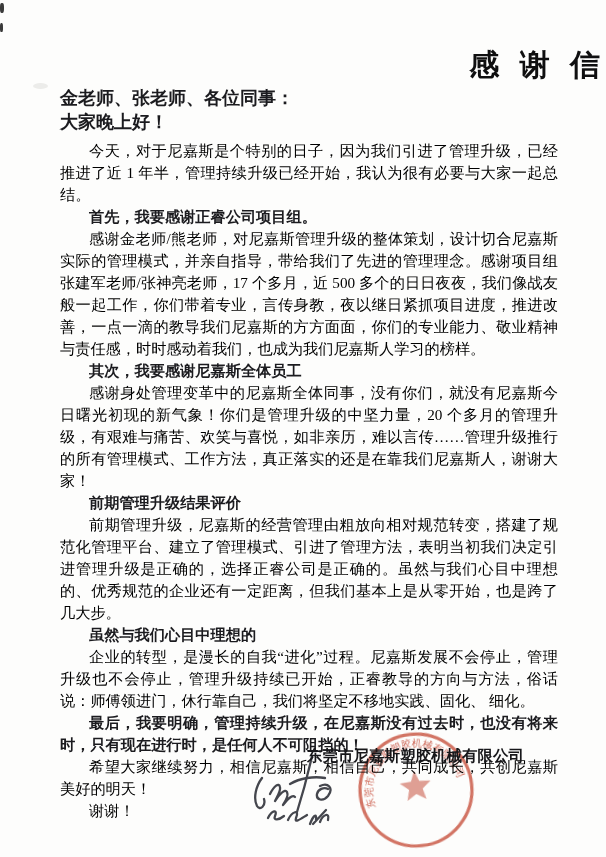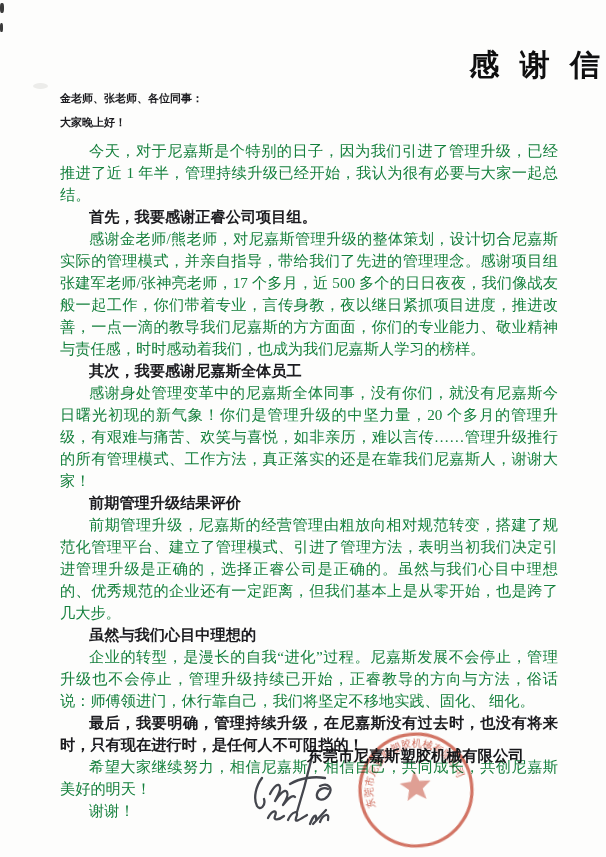--- a/index.html
+++ b/index.html
@@ -20,32 +20,32 @@
     line-height:42px;
     letter-spacing:6px;
     color:#0f0f10;
   }
   .content{
     padding:0 48px 0 60px;
   }
   .salutation,.opening{
     font-family:"Liberation Sans",sans-serif;
     font-weight:bold;
-    font-size:11px;
+    font-size:18px;
     line-height:24px;
     color:#1b1b1f;
   }
   .paras{margin-top:6px;}
   .para{
     margin:0;
     text-indent:29px;
     font-size:15.2px;
     line-height:22px;
     text-align:justify;
-    color:#15803d;
+    color:#000000;
   }
   .para.bold,.para.heading{
     font-family:"Liberation Sans",sans-serif;
     font-weight:bold;
     color:#1b1b1f;
   }
   .company{
     position:absolute;
     left:307px;top:746px;
     font-family:"Liberation Sans",sans-serif;

